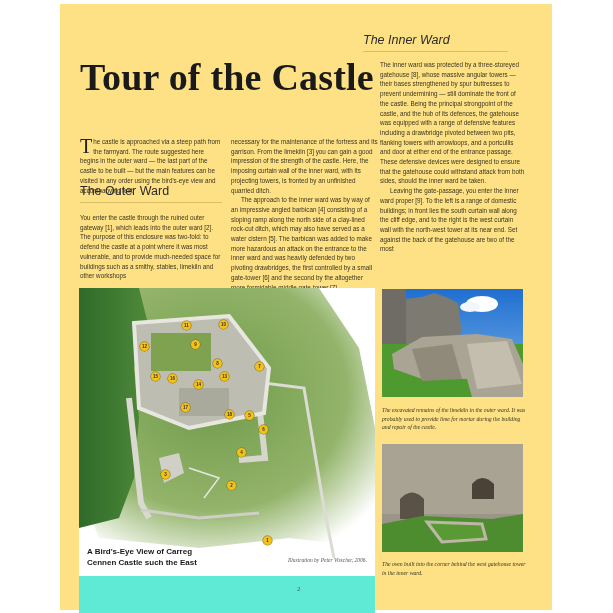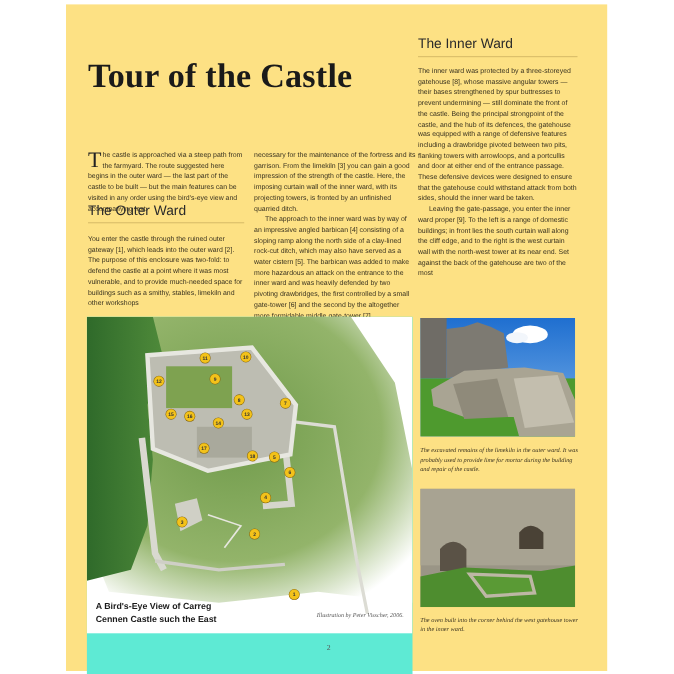--- a/index.html
+++ b/index.html
@@ -1,28 +1,28 @@
 <!DOCTYPE html>
 <html><head>
 <meta charset="utf-8">
 <style>
   html,body{margin:0;padding:0;background:#fff;}
   body{width:613px;height:613px;position:relative;overflow:hidden;font-family:"Liberation Sans",sans-serif;}
   .page{position:absolute;left:60px;top:4px;width:492px;height:606px;background:#fde184;}
-  .title{position:absolute;left:20px;top:26px;font-family:"Liberation Serif","DejaVu Serif",serif;font-size:31px;color:#1a1a1a;letter-spacing:0.2px;white-space:nowrap;}
+  .title{position:absolute;left:20px;top:26px;font-family:"Liberation Serif","DejaVu Serif",serif;font-size:38px;color:#1a1a1a;letter-spacing:0.2px;white-space:nowrap;}
   .col{position:absolute;font-size:6.3px;line-height:9.7px;color:#3a3320;}
   .col p{margin:0;}
   .col p.indent{text-indent:10px;}
   .col1{left:20px;top:133px;width:142px;}
   .col2{left:171px;top:133px;width:147px;}
   .col3{left:320px;top:56px;width:145px;}
   .dropcap{float:left;font-family:"Liberation Serif",serif;font-size:20px;line-height:17px;margin:1px 1px 0 0;color:#222;}
   h2.sec{font-weight:normal;font-size:12.5px;color:#2a2a2a;margin:0;padding-bottom:4px;border-bottom:1px solid #d9bd69;}
   .h-outer{position:absolute;left:20px;top:180px;width:142px;}
-  .h-inner{position:absolute;left:320px;top:29px;width:145px;}
+  .h-inner{position:absolute;left:303px;top:29px;width:145px;font-style:italic;}
   .col1b{left:20px;top:209px;width:142px;}
   .map{position:absolute;left:19px;top:284px;width:296px;height:344px;background:#5eead4;overflow:hidden;}
   .map svg{position:absolute;left:0;top:0;}
   .map-caption{position:absolute;left:8px;top:258px;font-weight:bold;font-size:8px;line-height:11px;color:#1a1a1a;}
   .map-credit{position:absolute;right:8px;top:269px;font-family:"Liberation Serif",serif;font-style:italic;font-size:5.5px;color:#555;}
   .photo{position:absolute;left:322px;width:141px;overflow:hidden;}
   .photo1{top:285px;height:108px;}
   .photo2{top:440px;height:108px;}
   .cap{position:absolute;left:322px;width:145px;font-family:"Liberation Serif",serif;font-style:italic;font-size:5.7px;line-height:8.5px;color:#3a3320;}
   .cap1{top:402px;}

